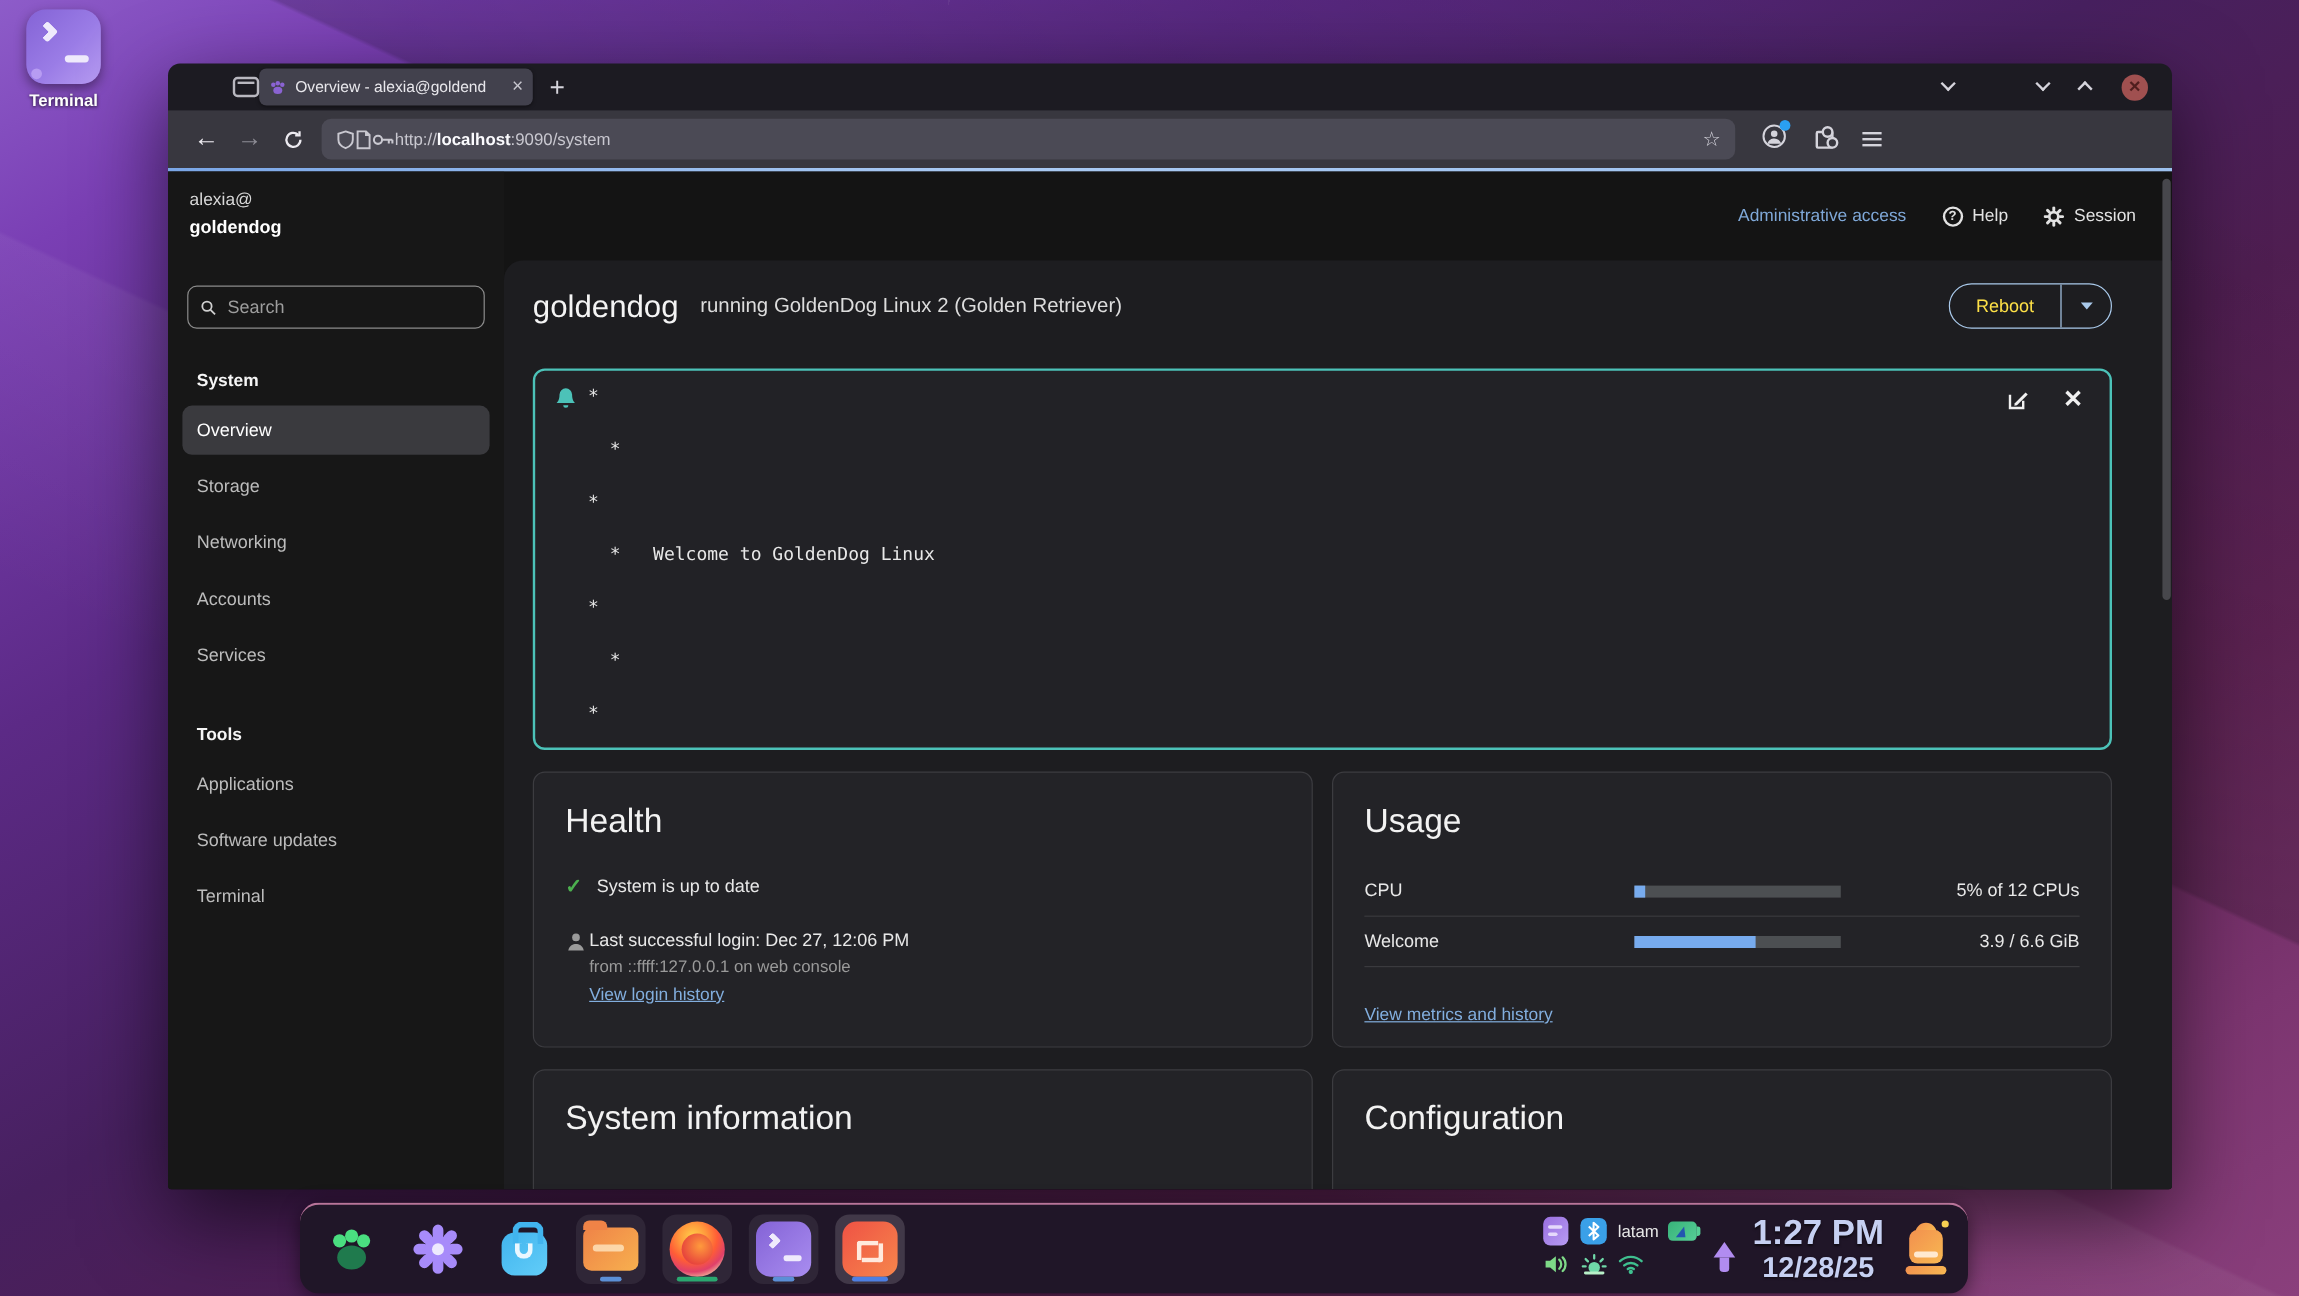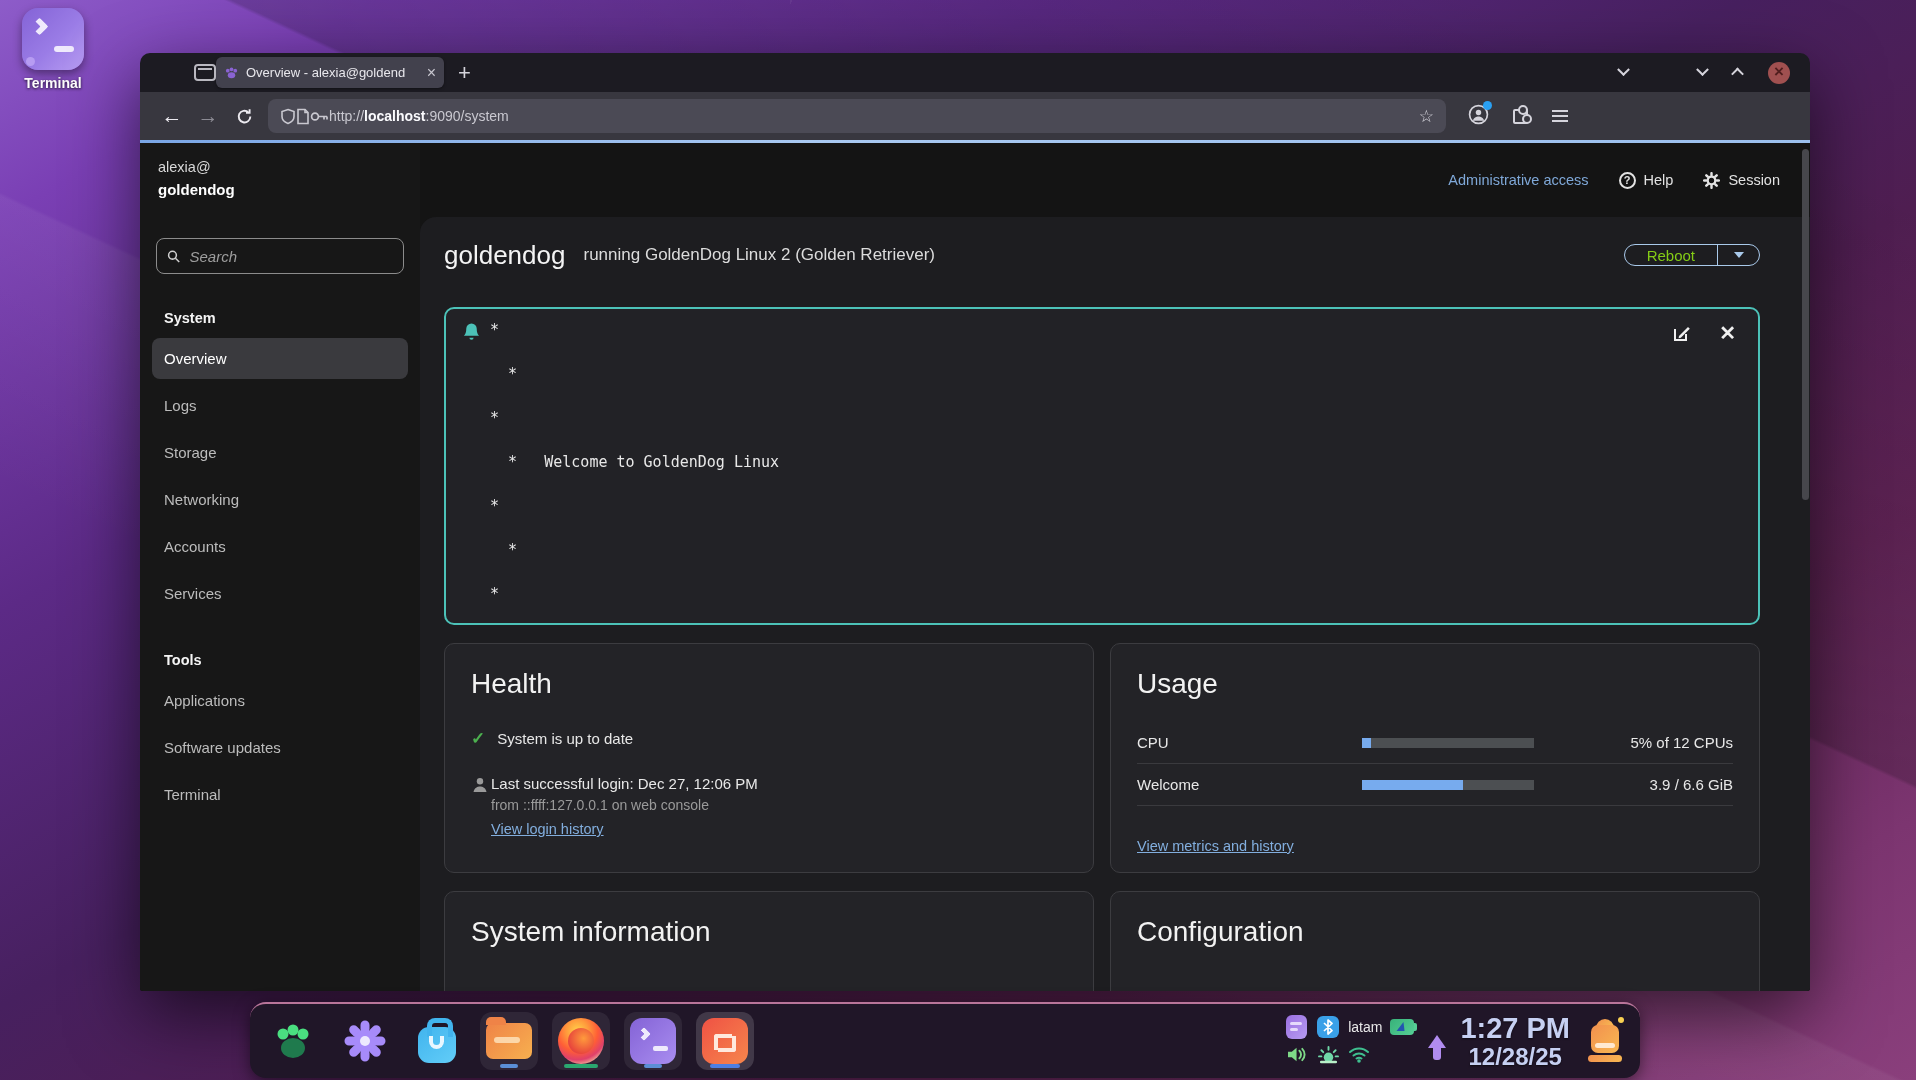--- a/index.html
+++ b/index.html
@@ -67,21 +67,21 @@
 
   
   .content { position:relative; height:848px; background:#141414; overflow:hidden; border-radius:0 0 3px 3px; }
   .sidebar { position:absolute; left:0; top:0; bottom:0; width:280px; background:#171717; padding-top:16px; }
   .brand { padding:0 18px; color:#e6e6e6; }
   .brand .u { font-size:14.5px; color:#d8d8d8; }
   .brand .h { font-size:15px; font-weight:bold; color:#fff; margin-top:6px; }
   .search-box { margin:40px 16px 0; height:36px; border:1px solid #8c8c8c; border-radius:8px;
       display:flex; align-items:center; padding:0 10px; gap:9px; }
   .search-box input { background:transparent; border:0; outline:none; color:#cfcfcf; font-size:15px; width:100%;
-      font-family:"Liberation Sans",sans-serif;font-style:italic; }
+      font-family:"Liberation Sans",sans-serif; }
   .search-box input::placeholder { color:#9d9d9d; }
   .nav { margin-top:26px; }
   .nav-header { padding:10px 24px 12px; font-size:14.5px; font-weight:bold; color:#f5f5f5; }
   .nav-item { margin:0 12px 6px; padding:0 12px; height:41px; display:flex; align-items:center;
       font-size:15px; color:#bcbcbc; border-radius:8px; }
   .nav-item.selected { background:#3a3a3e; color:#fff; }
   .nav-gap { height:22px; }
 
   .masthead-right { position:absolute; right:0; top:0; left:280px; height:74px;
       display:flex; align-items:center; justify-content:flex-end; gap:30px; padding-right:30px; }
@@ -89,21 +89,21 @@
   .mast-item { display:flex; align-items:center; gap:8px; color:#e2e2e2; font-size:14.5px; }
   .qcircle { width:17px; height:17px; border:2px solid #e2e2e2; border-radius:50%; display:flex;
       align-items:center; justify-content:center; font-size:11px; font-weight:bold; color:#e2e2e2; }
 
   .panel { position:absolute; left:280px; top:74px; right:0; bottom:0; background:#1d1d20;
       border-top-left-radius:16px; padding:0 50px 0 24px; overflow:hidden; }
   .page-header { margin-top:14px; height:48px; display:flex; align-items:center; }
   .hostname { font-size:26px; color:#f4f4f4; font-weight:400; }
   .os-text { margin-left:18px; font-size:17px; color:#dcdcdc; }
   .ph-spacer { flex:1; }
-  .reboot { display:flex; height:22px; border:1px solid #a9c9ea; border-radius:20px; color:#84cc16; overflow:hidden; }
+  .reboot { display:flex; height:38px; border:1px solid #a9c9ea; border-radius:20px; color:#fde047; overflow:hidden; }
   .reboot-main { padding:0 22px; display:flex; align-items:center; font-size:15px; }
   .reboot-caret { width:42px; display:flex; align-items:center; justify-content:center; border-left:1px solid #a9c9ea; }
   .caret-down { width:0; height:0; border-left:5px solid transparent; border-right:5px solid transparent; border-top:6px solid #a9c9ea; }
 
   .banner { position:relative; margin-top:28px; height:318px; background:#222226;
       border:2px solid #4cc2b8; border-radius:10px; }
   .banner pre { font-family:"DejaVu Sans Mono","Liberation Mono",monospace; font-size:15px; line-height:22px;
       color:#e8e8e8; padding:10px 0 0 26px; }
   .bell { position:absolute; left:16px; top:13px; }
   .banner-actions { position:absolute; right:22px; top:14px; display:flex; gap:28px; align-items:center; }
@@ -294,21 +294,20 @@
         <div class="search-box">
           <svg width="15" height="15" viewBox="0 0 16 16">
               <circle cx="6.5" cy="6.5" r="4.6" fill="none" stroke="#cfcfcf" stroke-width="1.8"></circle>
               <path d="M10 10 L14.5 14.5" stroke="#cfcfcf" stroke-width="1.8"></path>
             </svg>
           <input placeholder="Search" style="">
         </div>
         <div class="nav">
           <div class="nav-header">System</div>
           <div class="nav-item selected">Overview</div>
-          <div class="nav-item">Logs</div>
           <div class="nav-item">Storage</div>
           <div class="nav-item">Networking</div>
           <div class="nav-item">Accounts</div>
           <div class="nav-item">Services</div>
           <div class="nav-gap"></div>
           <div class="nav-header">Tools</div>
           <div class="nav-item">Applications</div>
           <div class="nav-item">Software updates</div>
           <div class="nav-item">Terminal</div>
         </div>

